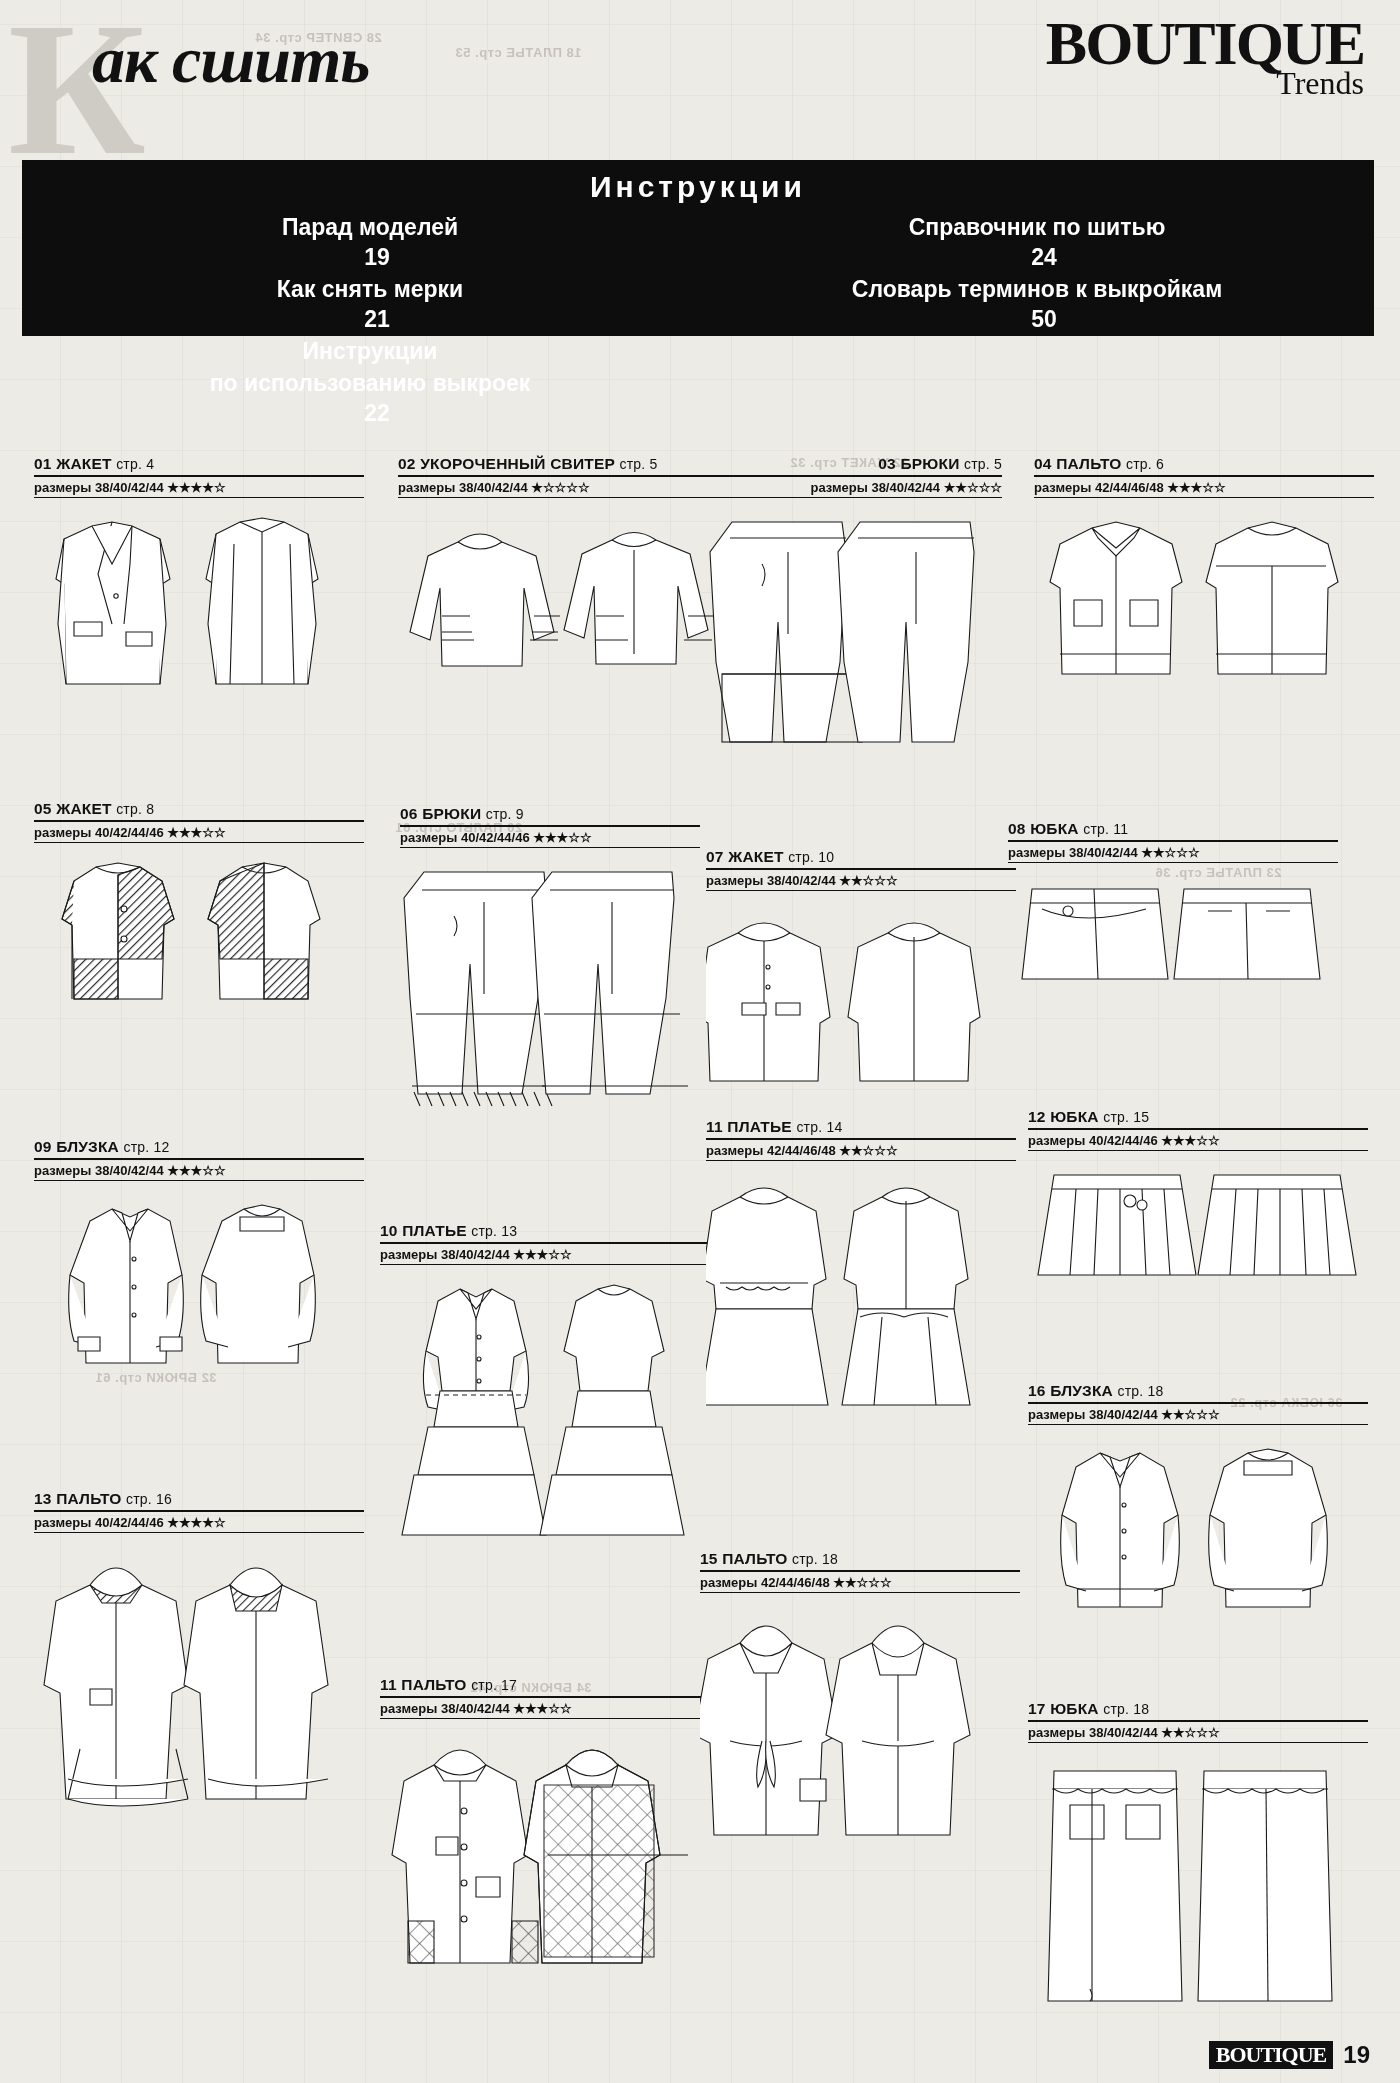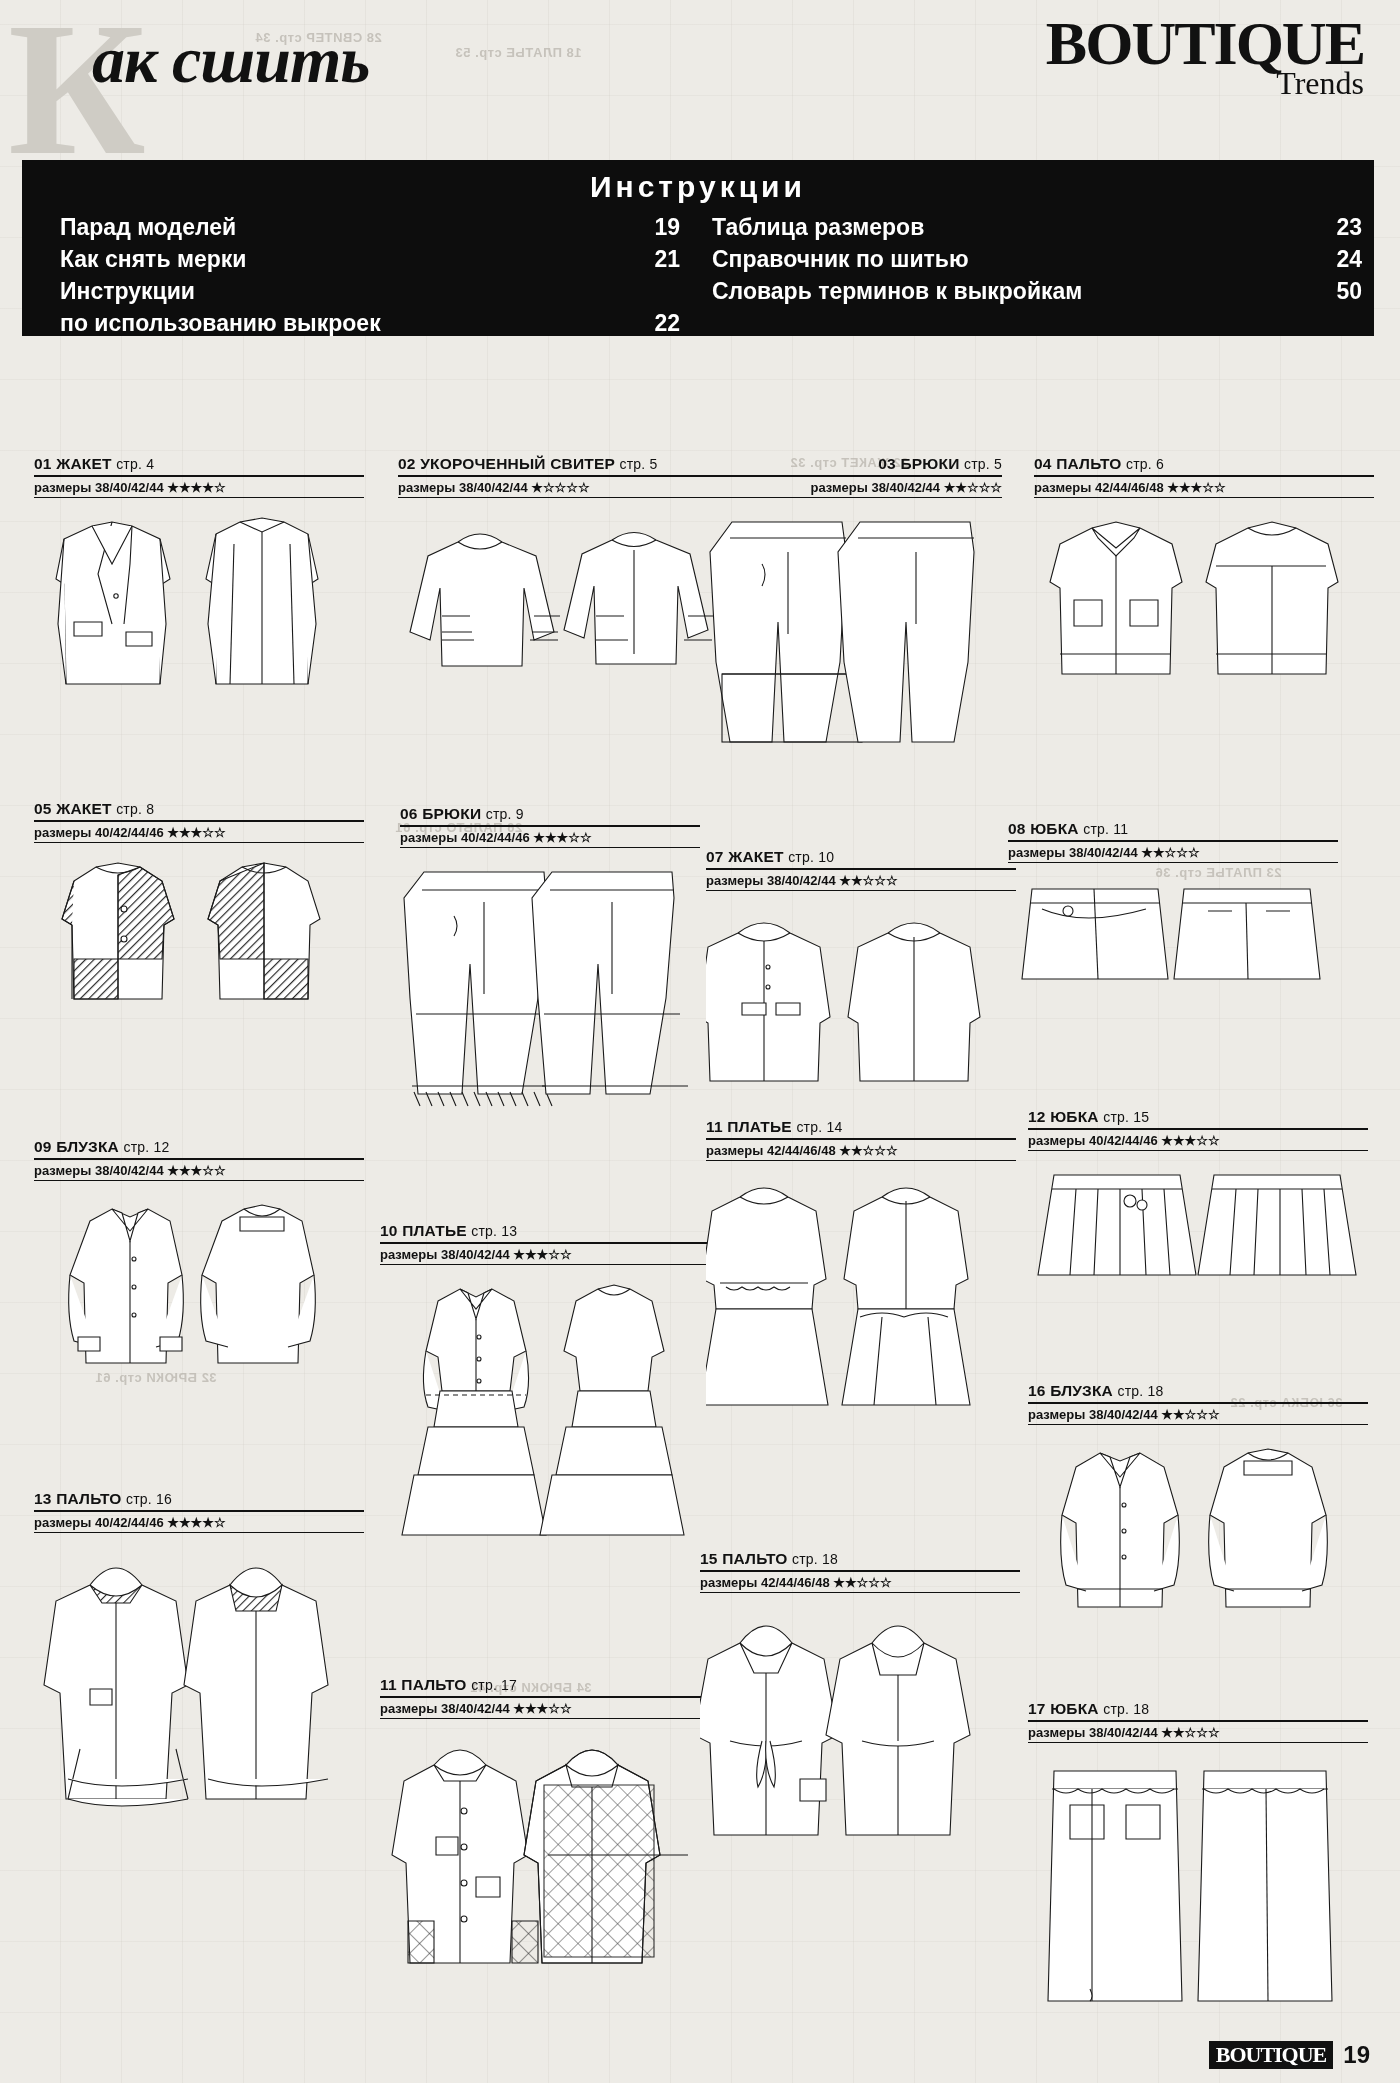--- a/index.html
+++ b/index.html
@@ -54,22 +54,22 @@
     background:#0d0d0d;color:#fff;
   }
   .band h2{
     margin:0;padding:10px 0 6px;text-align:center;
     font-size:30px;letter-spacing:4px;font-weight:bold;
   }
   .toc{position:absolute;left:0;top:52px;width:100%;}
   .toc-col{position:absolute;top:0;}
   .toc-col.left{left:38px;width:620px;}
   .toc-col.right{left:690px;width:650px;}
-  .toc-row{display:flex;justify-content:space-between;align-items:flex-start;
-    font-size:23px;font-weight:bold;line-height:30px;padding:0 0 2px 0;}
+  .toc-row{display:flex;justify-content:space-between;align-items:center;
+    font-size:23px;font-weight:bold;line-height:30px;padding:0 0 2px 0;flex-direction:column;}
   .toc-row .lbl{white-space:nowrap;}
   .toc-row .pg{margin-left:14px;}
 
   
   .card{position:absolute;}
   .card .hd{font-size:15.5px;font-weight:bold;white-space:nowrap;letter-spacing:.2px;}
   .card .hd .num{font-weight:bold;}
   .card .hd .pg{font-weight:normal;font-size:14px;}
   .card .rule{height:2px;background:#111;margin:2px 0 3px 0;}
   .card .sz{font-size:13px;font-weight:bold;white-space:nowrap;}
@@ -126,24 +126,20 @@
             <span class="lbl">Инструкции</span>
             <span class="pg"></span>
           </div>
         <div class="toc-row">
             <span class="lbl">по использованию выкроек</span>
             <span class="pg">22</span>
           </div>
       </div>
       <div class="toc-col right">
         <div class="toc-row">
-            <span class="lbl">Таблица размеров</span>
-            <span class="pg">23</span>
-          </div>
-        <div class="toc-row">
             <span class="lbl">Справочник по шитью</span>
             <span class="pg">24</span>
           </div>
         <div class="toc-row">
             <span class="lbl">Словарь терминов к выкройкам</span>
             <span class="pg">50</span>
           </div>
       </div>
     </div>
   </div>

